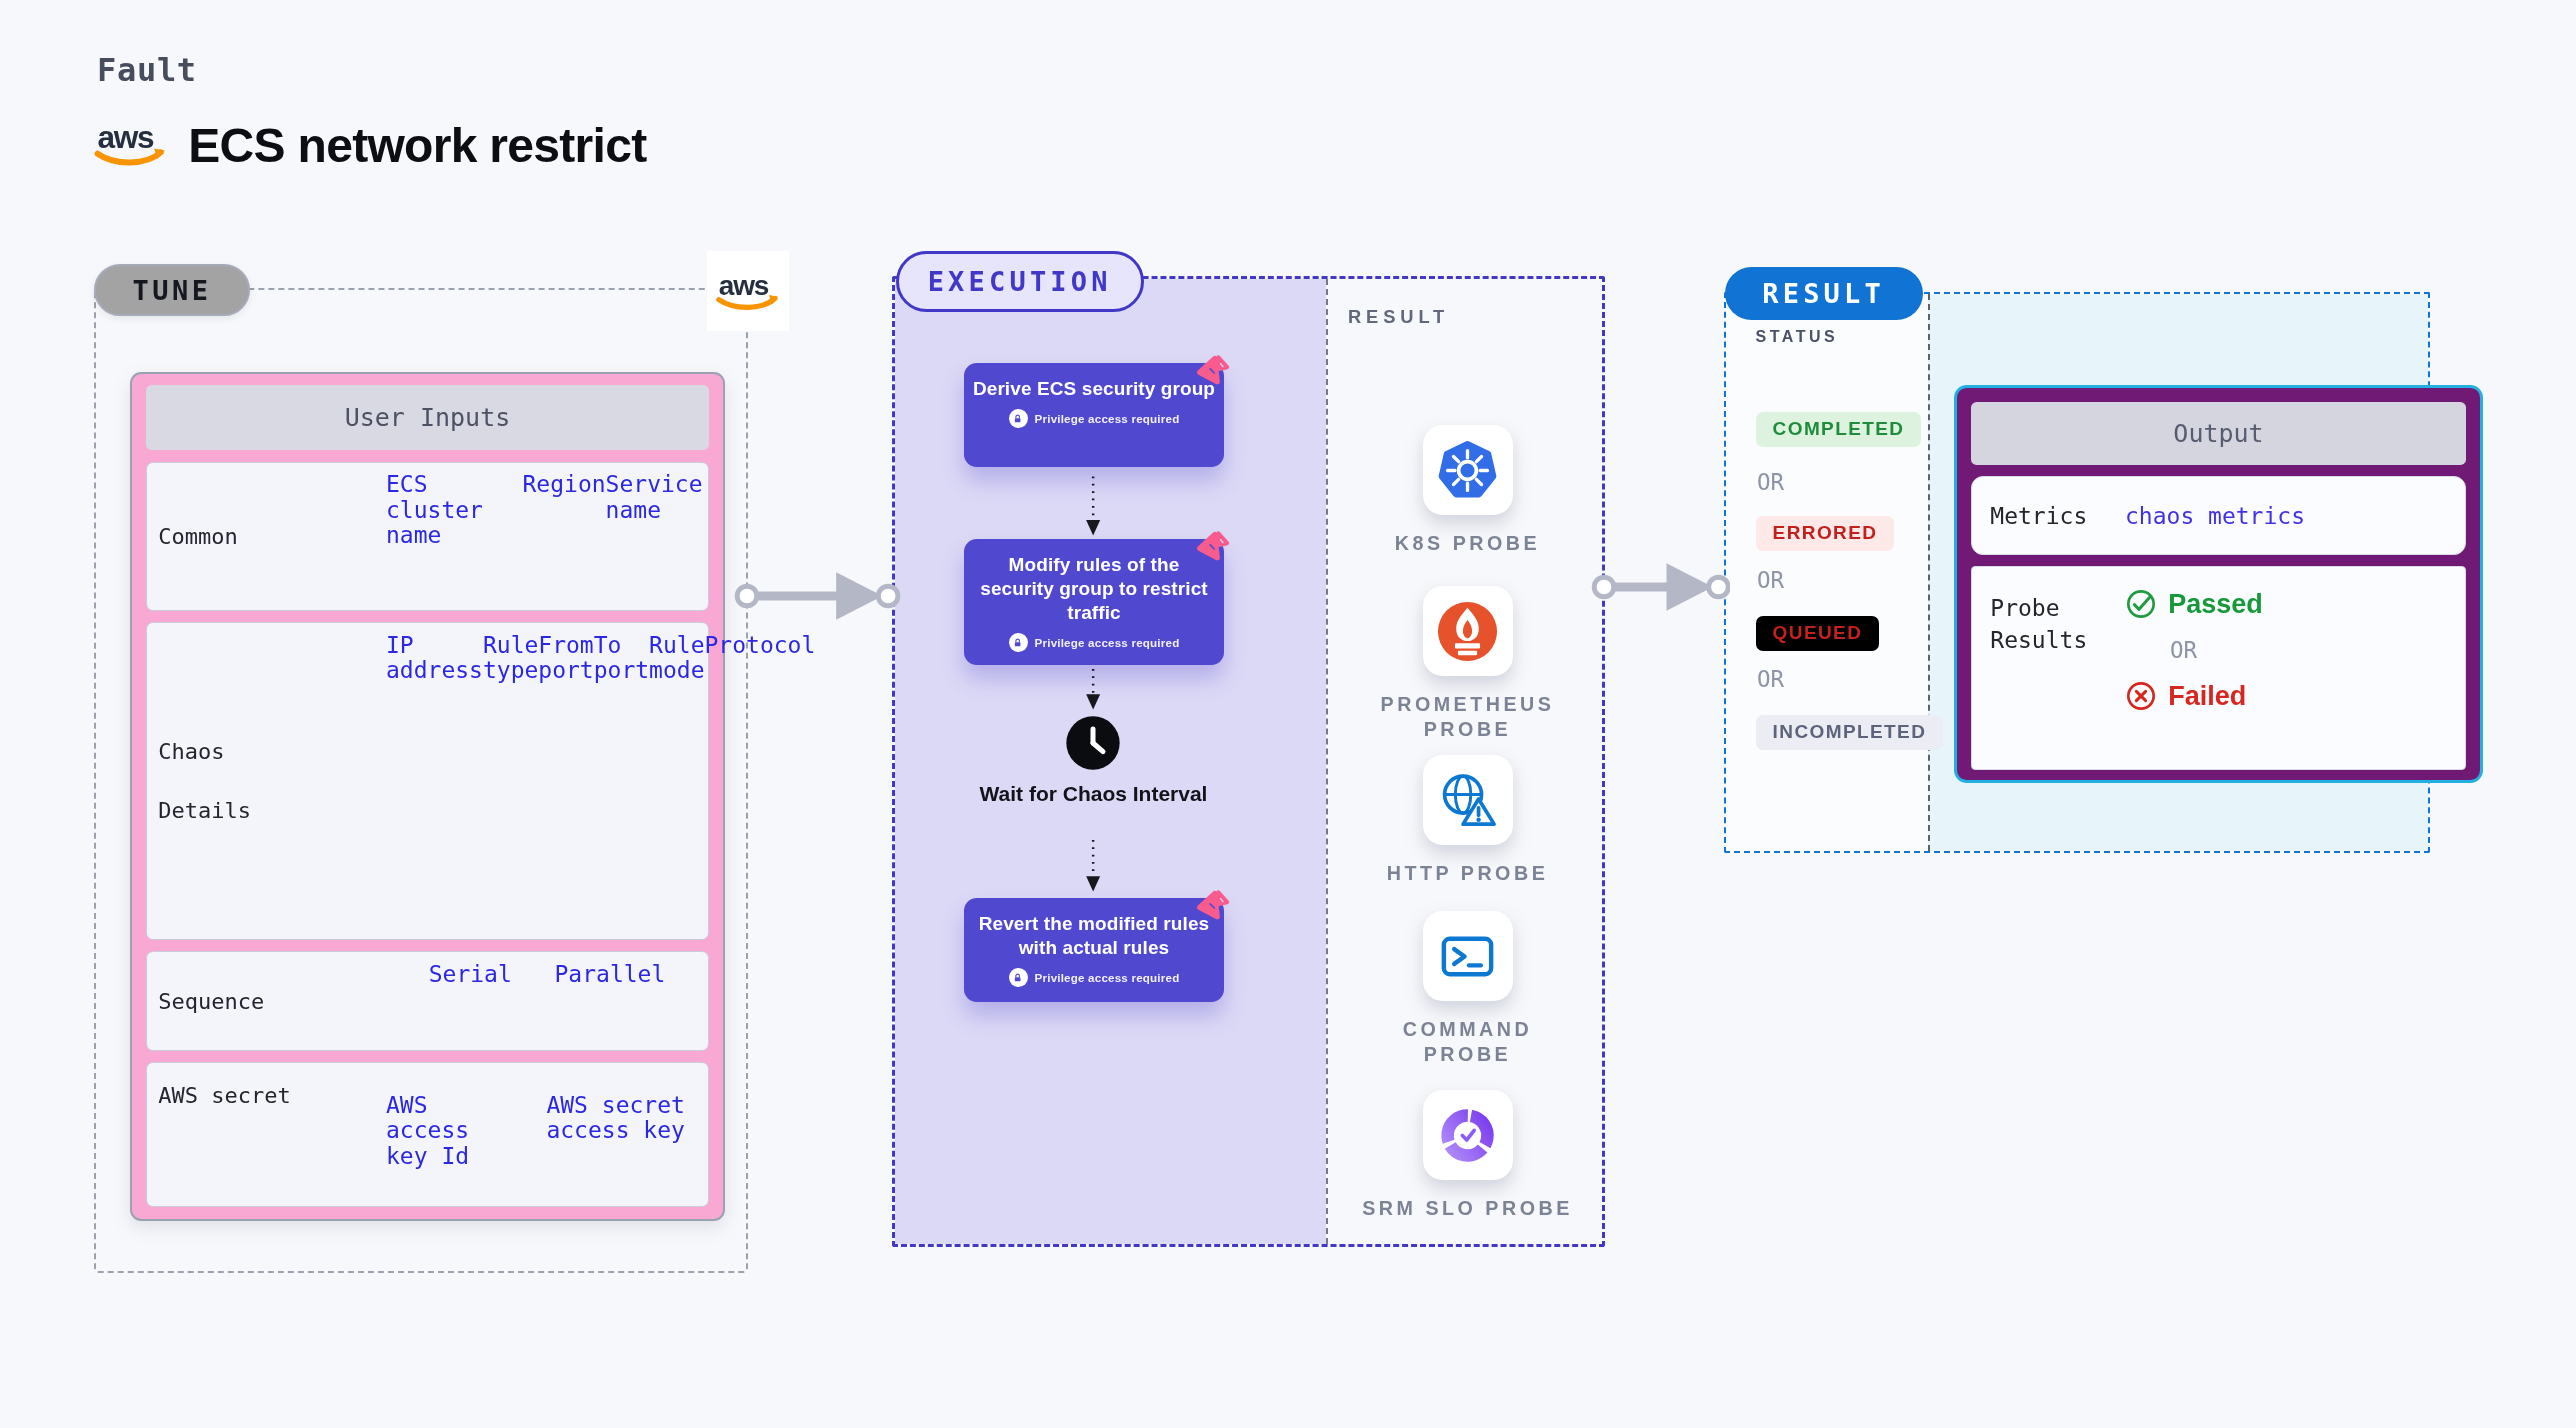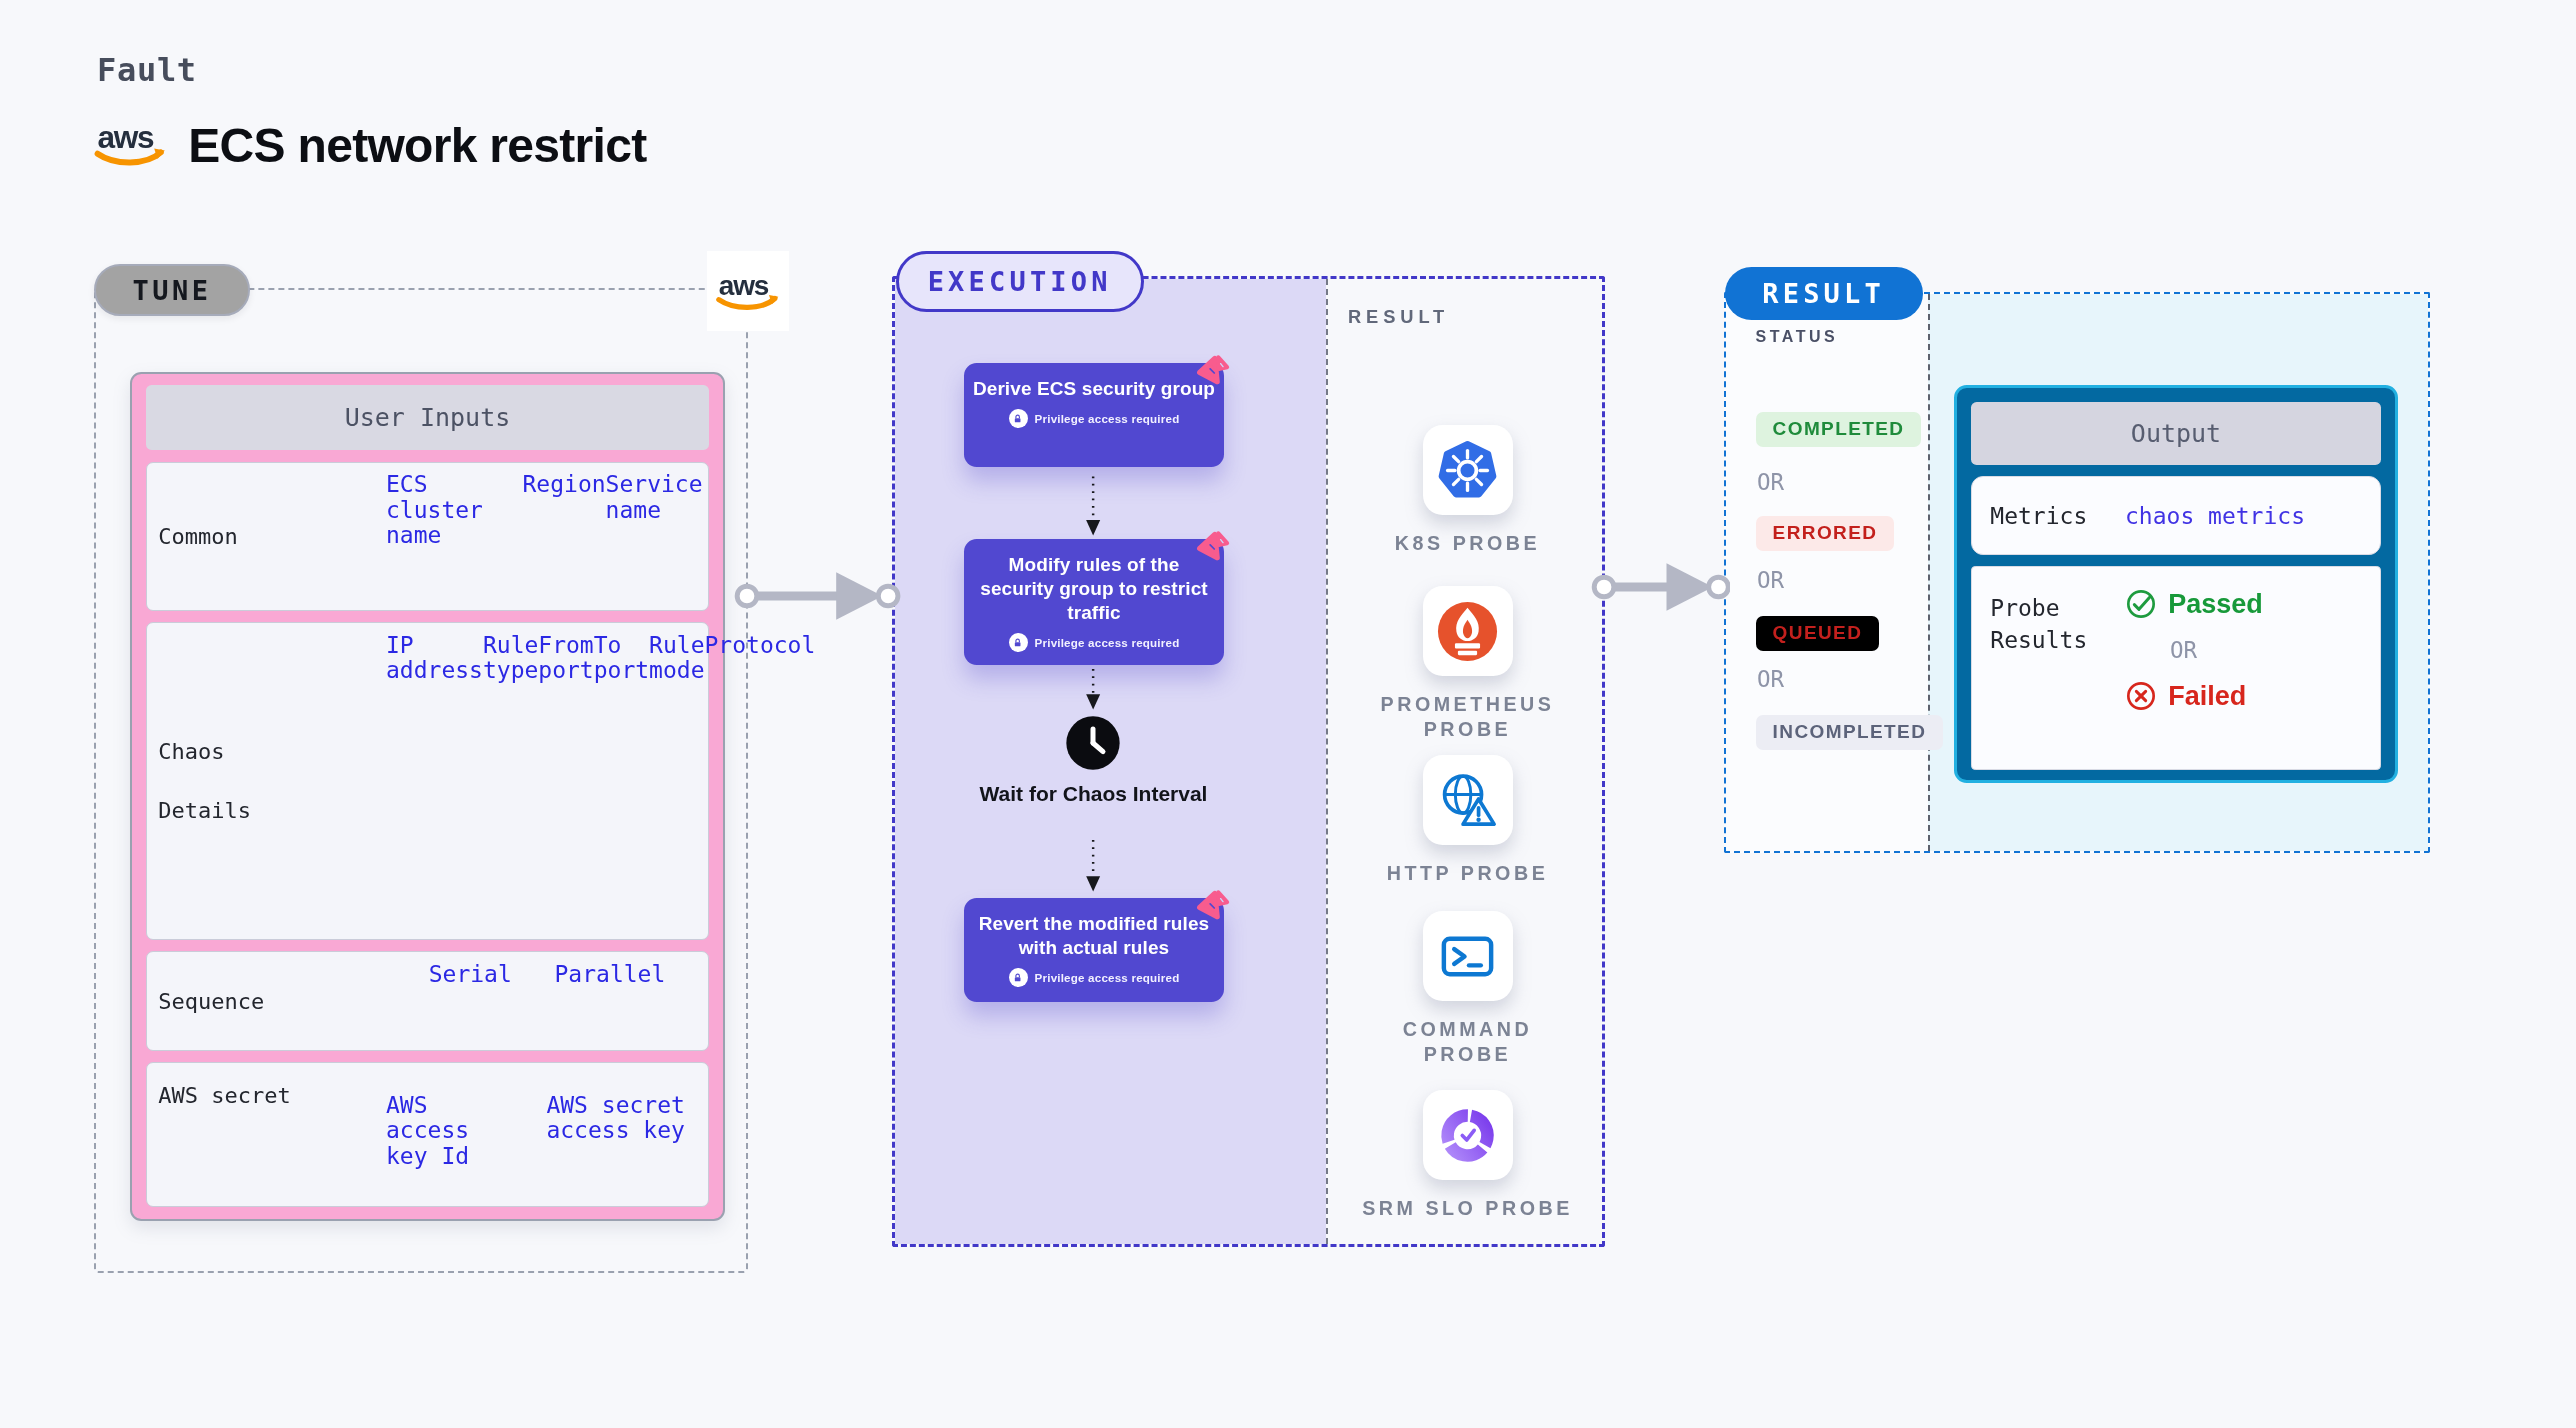--- a/index.html
+++ b/index.html
@@ -156,22 +156,22 @@
   .st-errored     { top:222px; color:#c3201c; background:#fce9e8; }
   .st-queued      { top:322px; color:#c4201d; background:#000000; }
   .st-incompleted { top:421px; color:#5c637a; background:#ecedf4; }
   .or-label {
     position:absolute; left:31px;
     font-family:"DejaVu Sans Mono", monospace; font-size:22.5px; color:#8e94a8;
   }
   .or-1 { top:175px; } .or-2 { top:273px; } .or-3 { top:372px; }
 
   .output-card {
-    position:absolute; left:228px; top:91px; width:444px; height:398px;
-    background:#0369a1; border:3.5px solid #22b0e1; border-radius:12.7px;
+    position:absolute; left:228px; top:91px; width:529px; height:398px;
+    background:#701a75; border:3.5px solid #22b0e1; border-radius:12.7px;
     padding:14px;
   }
   .output-head {
     height:63px; background:#d5d5e0; border-radius:5.6px;
     display:flex; align-items:center; justify-content:center;
     font-family:"DejaVu Sans Mono", monospace; font-size:25px; color:#575d70;
   }
   .out-row {
     margin-top:11.3px; border:1.4px solid #d9dbe5; border-radius:4.2px; background:#fbfcff;
     display:flex;

